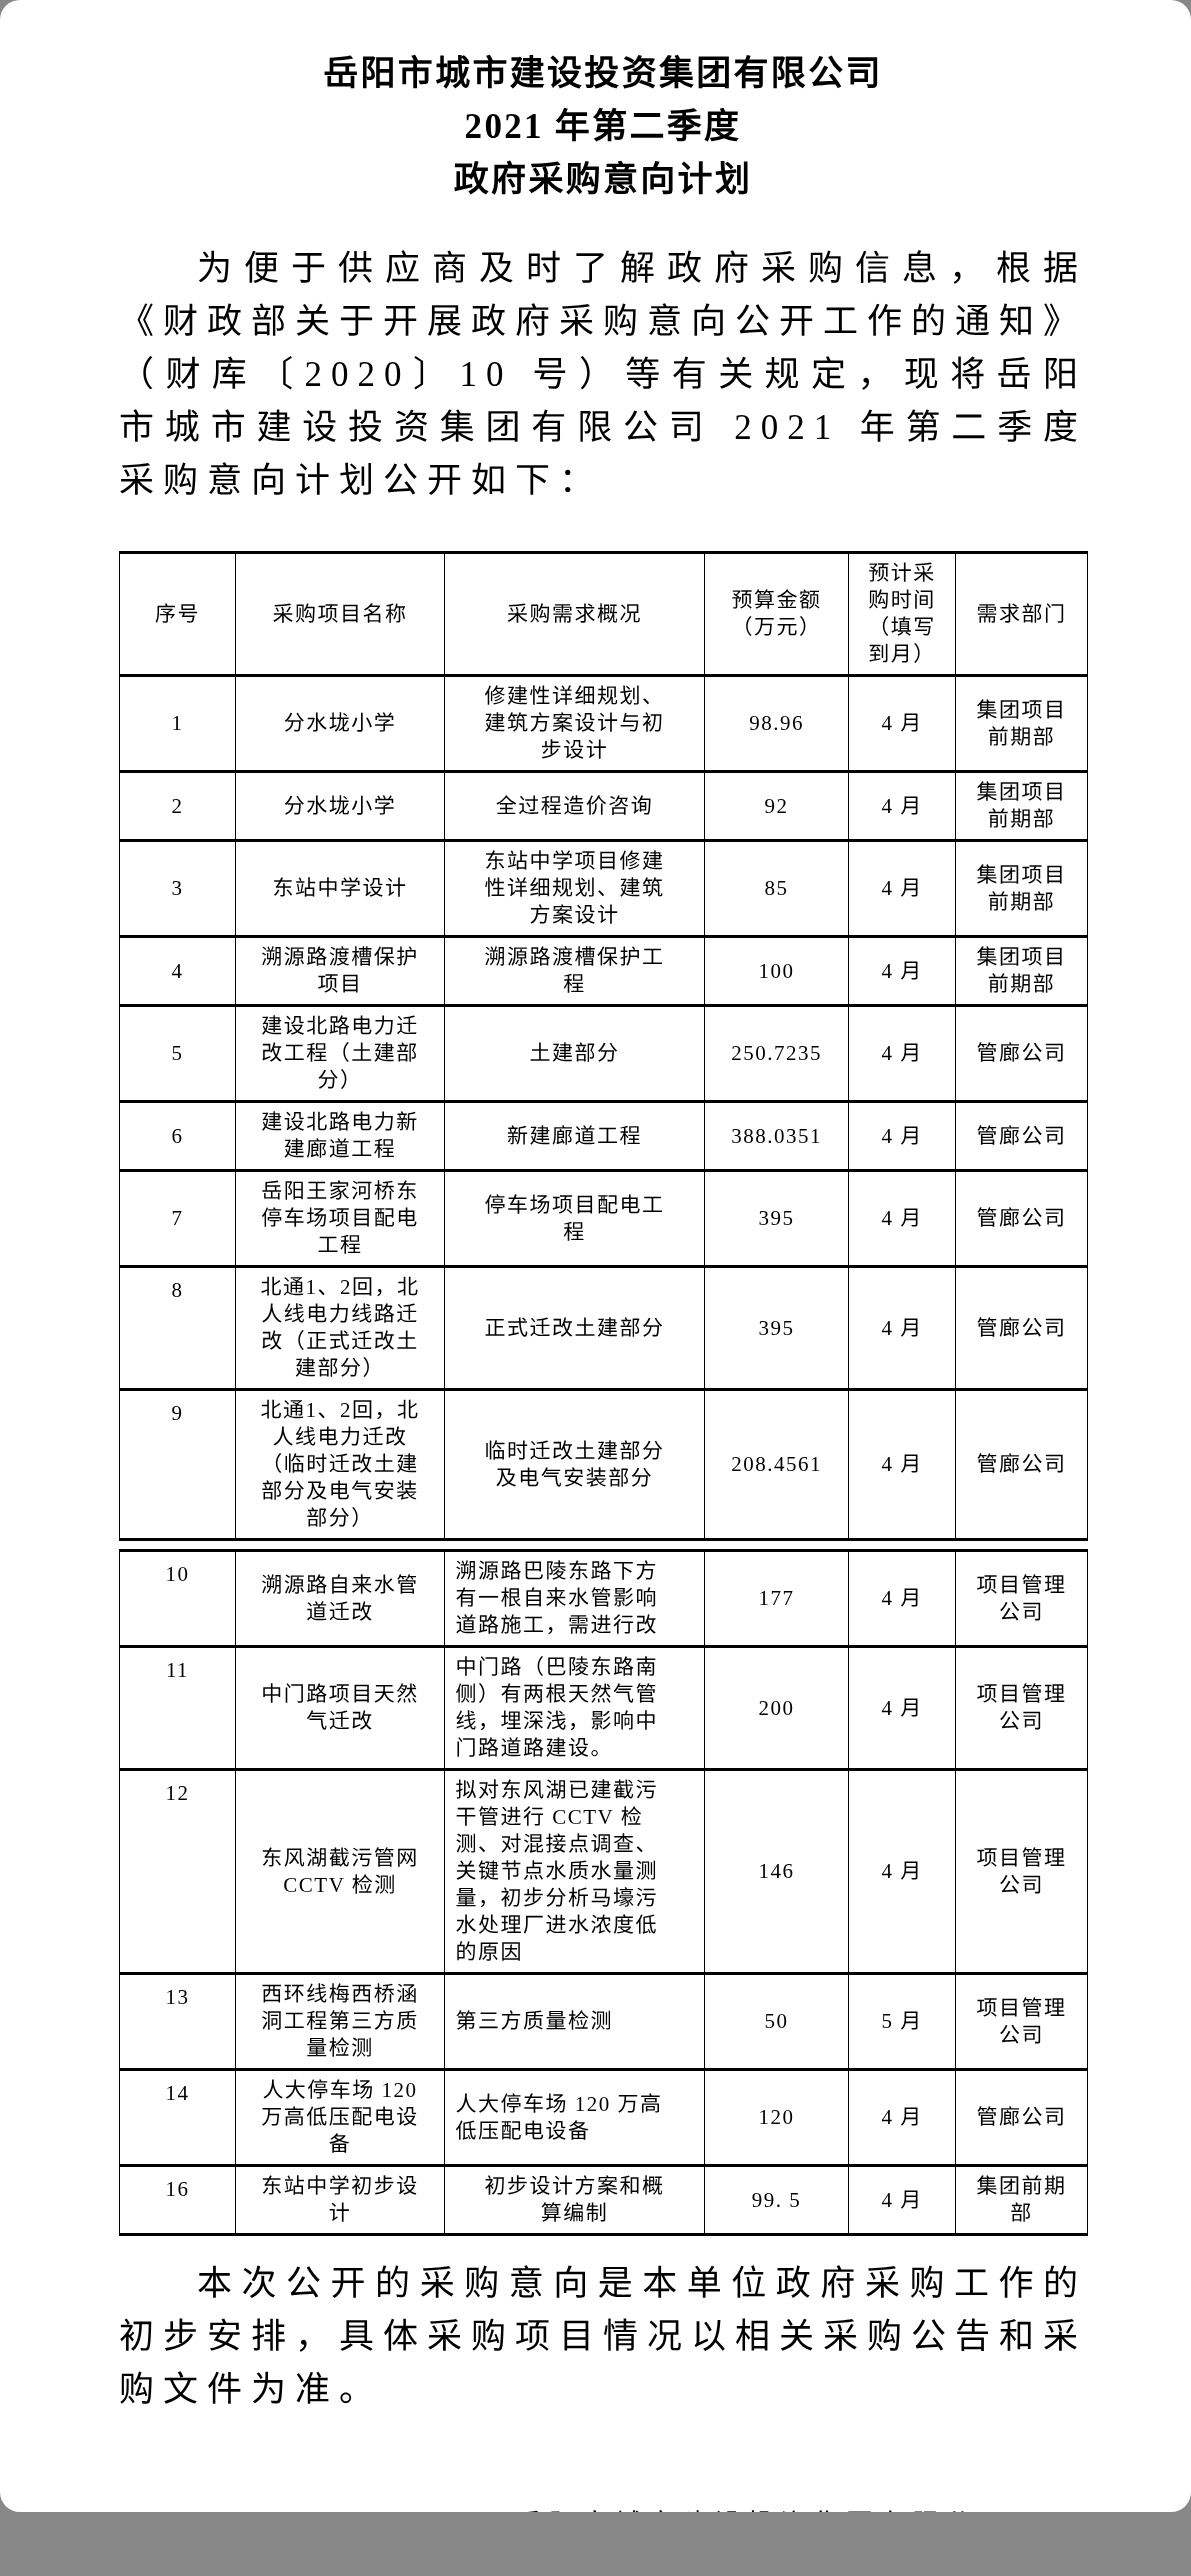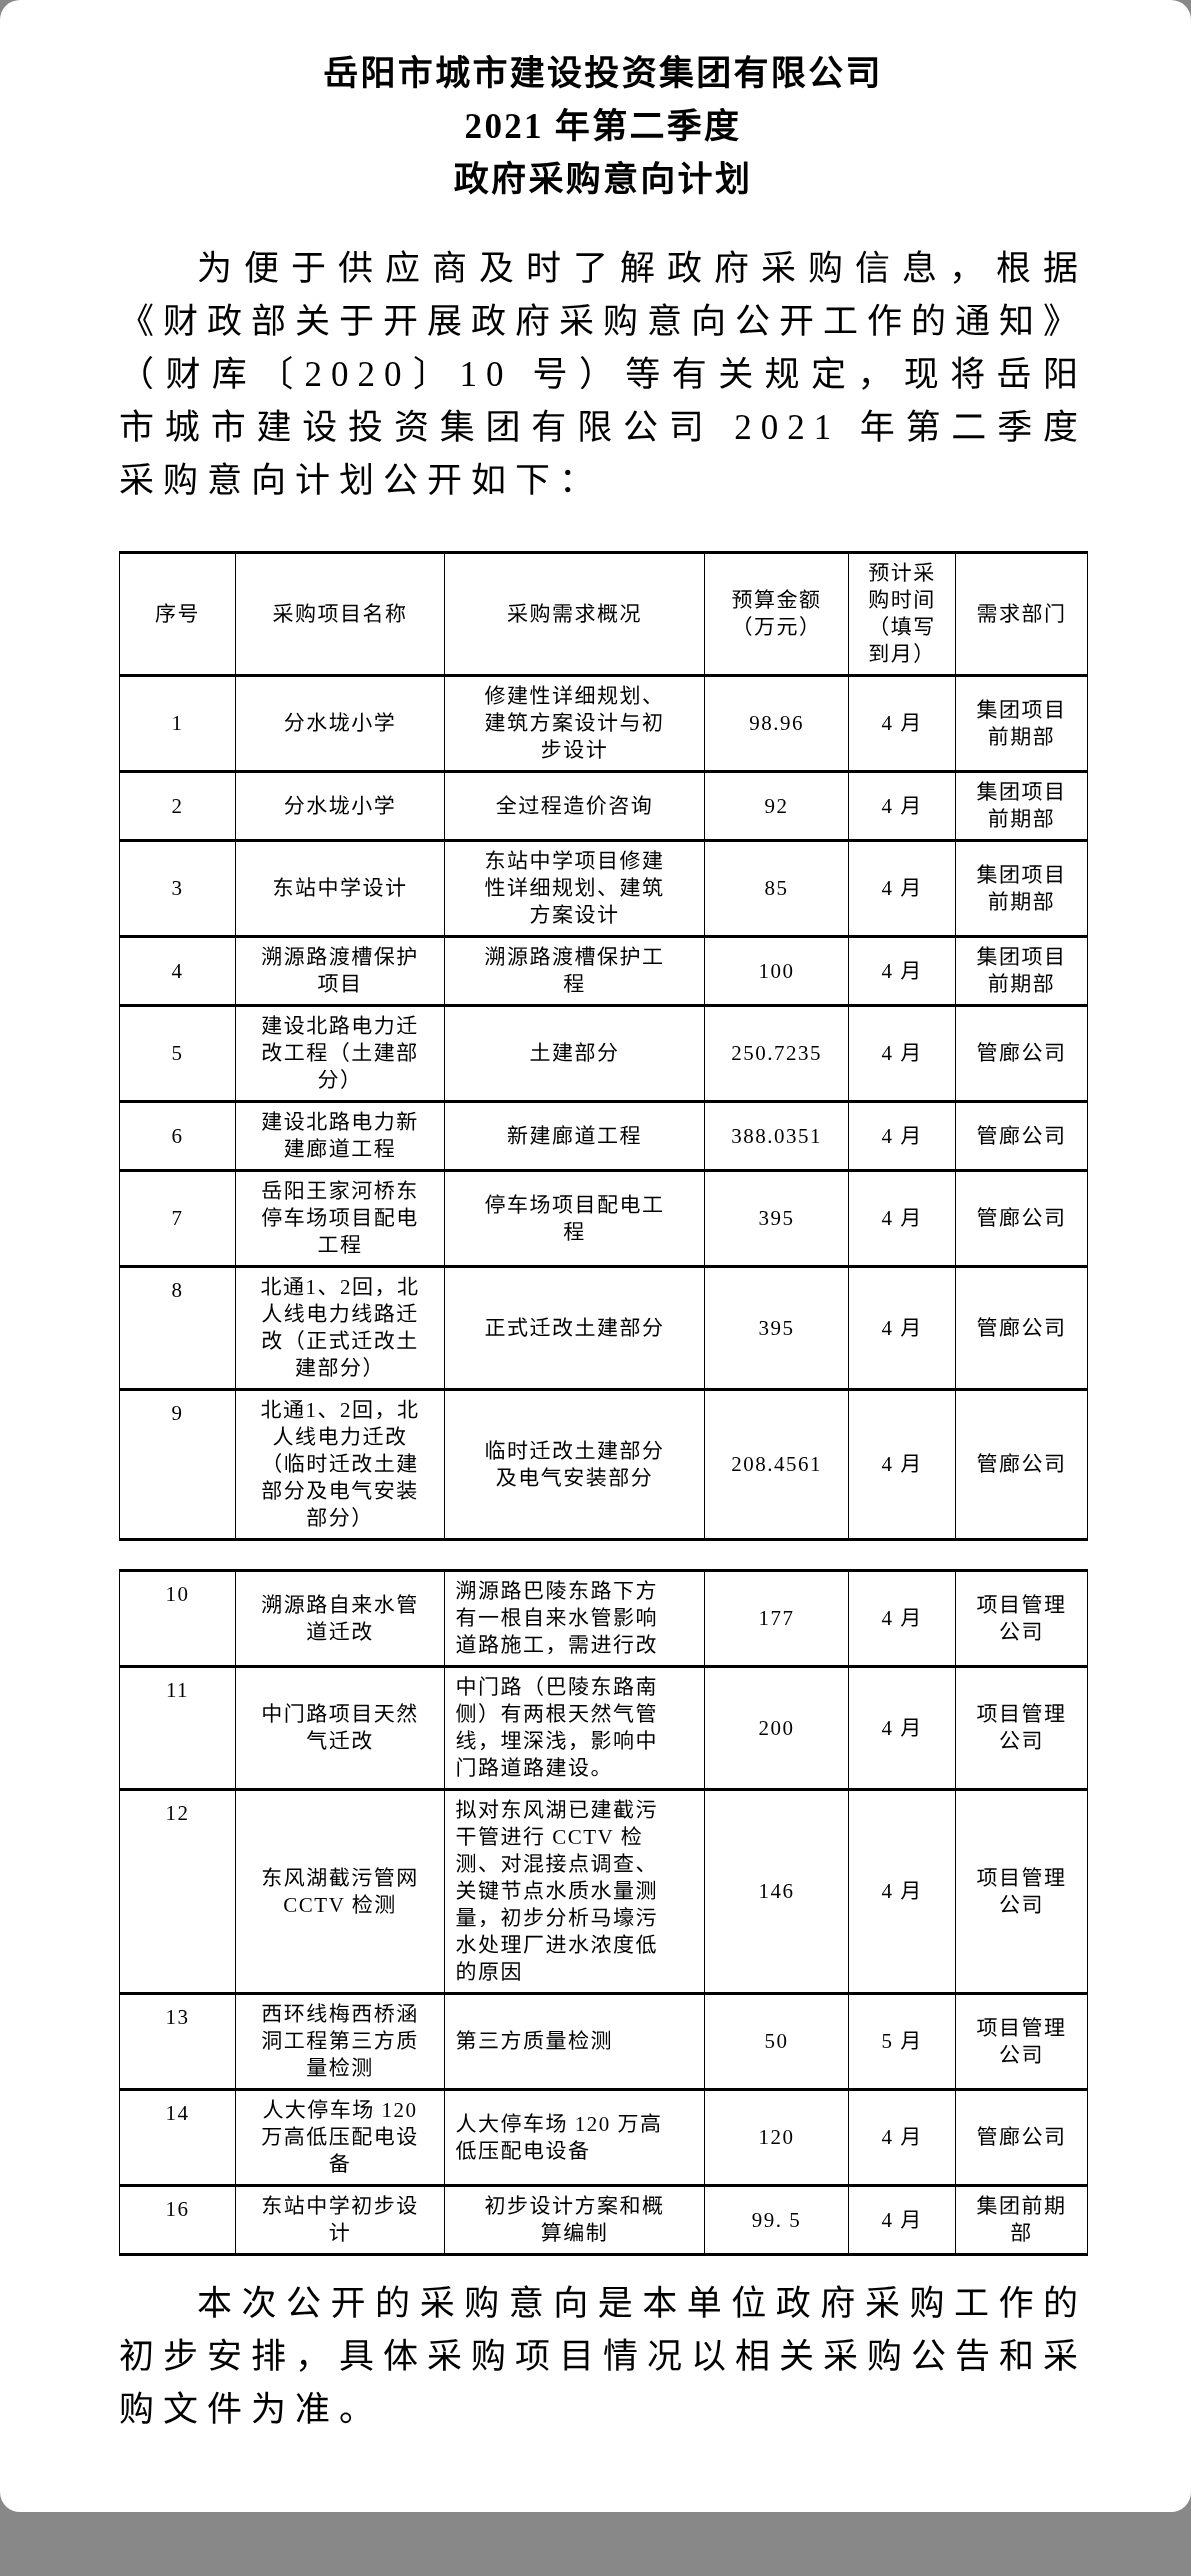--- a/index.html
+++ b/index.html
@@ -36,21 +36,21 @@
   .para.closing{ margin-top:21px; }
   
   .tbl-wrap{ margin-top:44px; }
   table{
     border-collapse:collapse;
     table-layout:fixed;
     width:968px;
     border-left:1.5px solid #000;
     border-right:1.5px solid #000;
   }
-  #table-part2{ margin-top:28px; }
+  #table-part2{ margin-top:8px; }
   th,td{
     border-left:1.5px solid #000;
     border-right:1.5px solid #000;
     border-top:3px solid #000;
     border-bottom:3px solid #000;
     font-size:21px;
     line-height:27px;
     letter-spacing:1.5px;
     text-align:center;
     vertical-align:middle;

